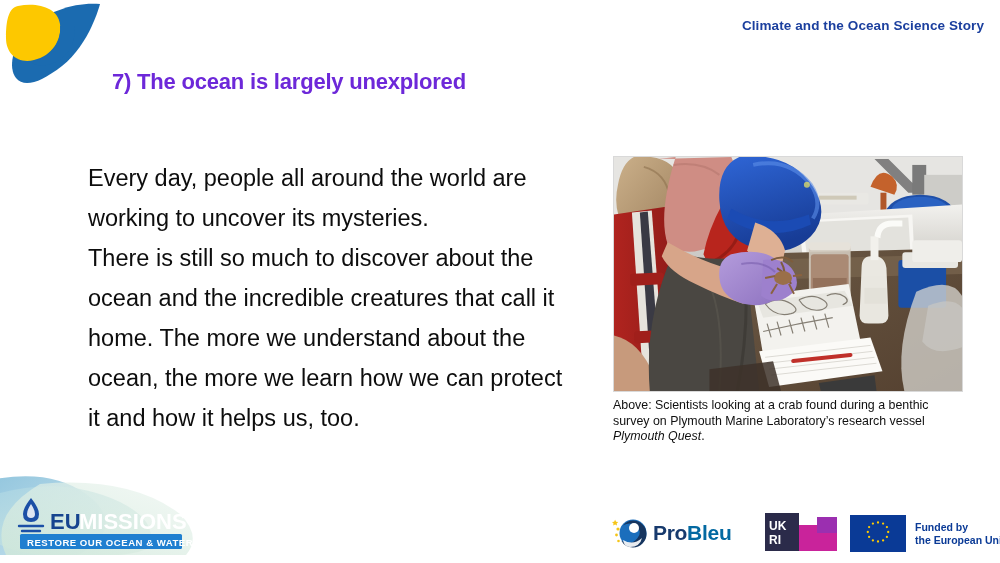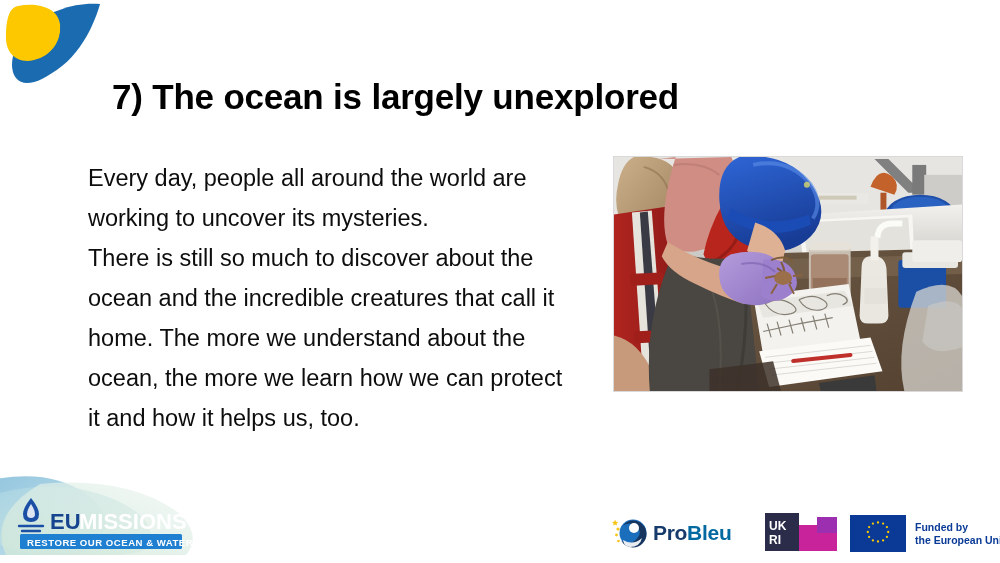--- a/index.html
+++ b/index.html
@@ -17,21 +17,21 @@
   .brandmark svg{display:block;width:105px;height:108px;}
 
   
   .header-right{
     position:absolute;right:16px;top:18px;
     font-size:13.5px;font-weight:bold;color:#1b3f9e;letter-spacing:.1px;
     white-space:nowrap;
   }
   .slide-title{
     position:absolute;left:112px;top:54px;
-    font-size:35px;font-weight:bold;color:#000000;
+    font-size:22px;font-weight:bold;color:#6d28d9;
     letter-spacing:-.2px;white-space:nowrap;
   }
 
   
   .body-col{
     position:absolute;left:88px;top:158px;width:480px;
   }
   .body-col p{margin:0;font-size:23.5px;line-height:40px;color:#0d0d0d;}
 
   
@@ -69,20 +69,21 @@
 <div id="slide">
 
   <div class="brandmark">
     <svg viewBox="0 0 105 108" xmlns="http://www.w3.org/2000/svg" aria-hidden="true">
       <path d="M96 4 C96 4 86 44 58 66 C36 83 20 88 12 78 C4 68 8 46 24 30 C44 10 72 2 96 4 Z" fill="#1b6bb0"></path>
       <path d="M14 6 C34 2 54 8 56 24 C58 40 48 56 30 60 C14 64 2 54 2 38 C2 22 4 8 14 6 Z" fill="#fdc800"></path>
       <path d="M56 26 C58 44 44 60 26 62 C34 68 48 66 58 58 C68 50 72 38 70 26 Z" fill="#1b6bb0"></path>
     </svg>
   </div>
 
+  <div class="header-right">Climate and the Ocean Science Story</div>
 
   <h1 class="slide-title">7) The ocean is largely unexplored</h1>
 
   <div class="body-col">
     <p>Every day, people all around the world are working to uncover its mysteries.</p>
     <p>There is still so much to discover about the ocean and the incredible creatures that call it home. The more we understand about the ocean, the more we learn how we can protect it and how it helps us, too.</p>
   </div>
 
   <div class="photo-wrap">
     <svg class="photo" viewBox="0 0 350 236" preserveAspectRatio="none">
@@ -212,20 +213,23 @@
         <path d="M164 112 q10 6 14 16"></path>
         <path d="M158 104 q14 -6 22 2"></path>
       </g>
       <ellipse cx="170" cy="122" rx="9" ry="7" fill="#9a6f49"></ellipse>
       <path d="M164 128 l-6 10 M176 128 l5 10 M162 120 l-10 2 M180 120 l9 -1" stroke="#8a6240" stroke-width="2" fill="none"></path>
 
       <path d="M96 214 L160 206 L168 236 L96 236 Z" fill="#3d3129" opacity=".85"></path>
     </svg>
   </div>
 
+  <div class="caption">
+    <span>Above: Scientists looking at a crab found during a benthic survey on Plymouth Marine Laboratory’s research vessel </span><span class="ital">Plymouth Quest</span><span>.</span>
+  </div>
 
   <div class="eumissions">
     <svg width="205" height="79" viewBox="0 0 205 79" xmlns="http://www.w3.org/2000/svg">
       <defs>
         <linearGradient id="blob1" x1="0" y1="0" x2="1" y2="1">
           <stop offset="0" stop-color="#8fc4dd"></stop>
             <stop offset="1" stop-color="#cfe6ef"></stop>
         </linearGradient>
         <linearGradient id="blob2" x1="0" y1="0" x2="1" y2="1">
           <stop offset="0" stop-color="#a9d4e4" stop-opacity=".85"></stop>

